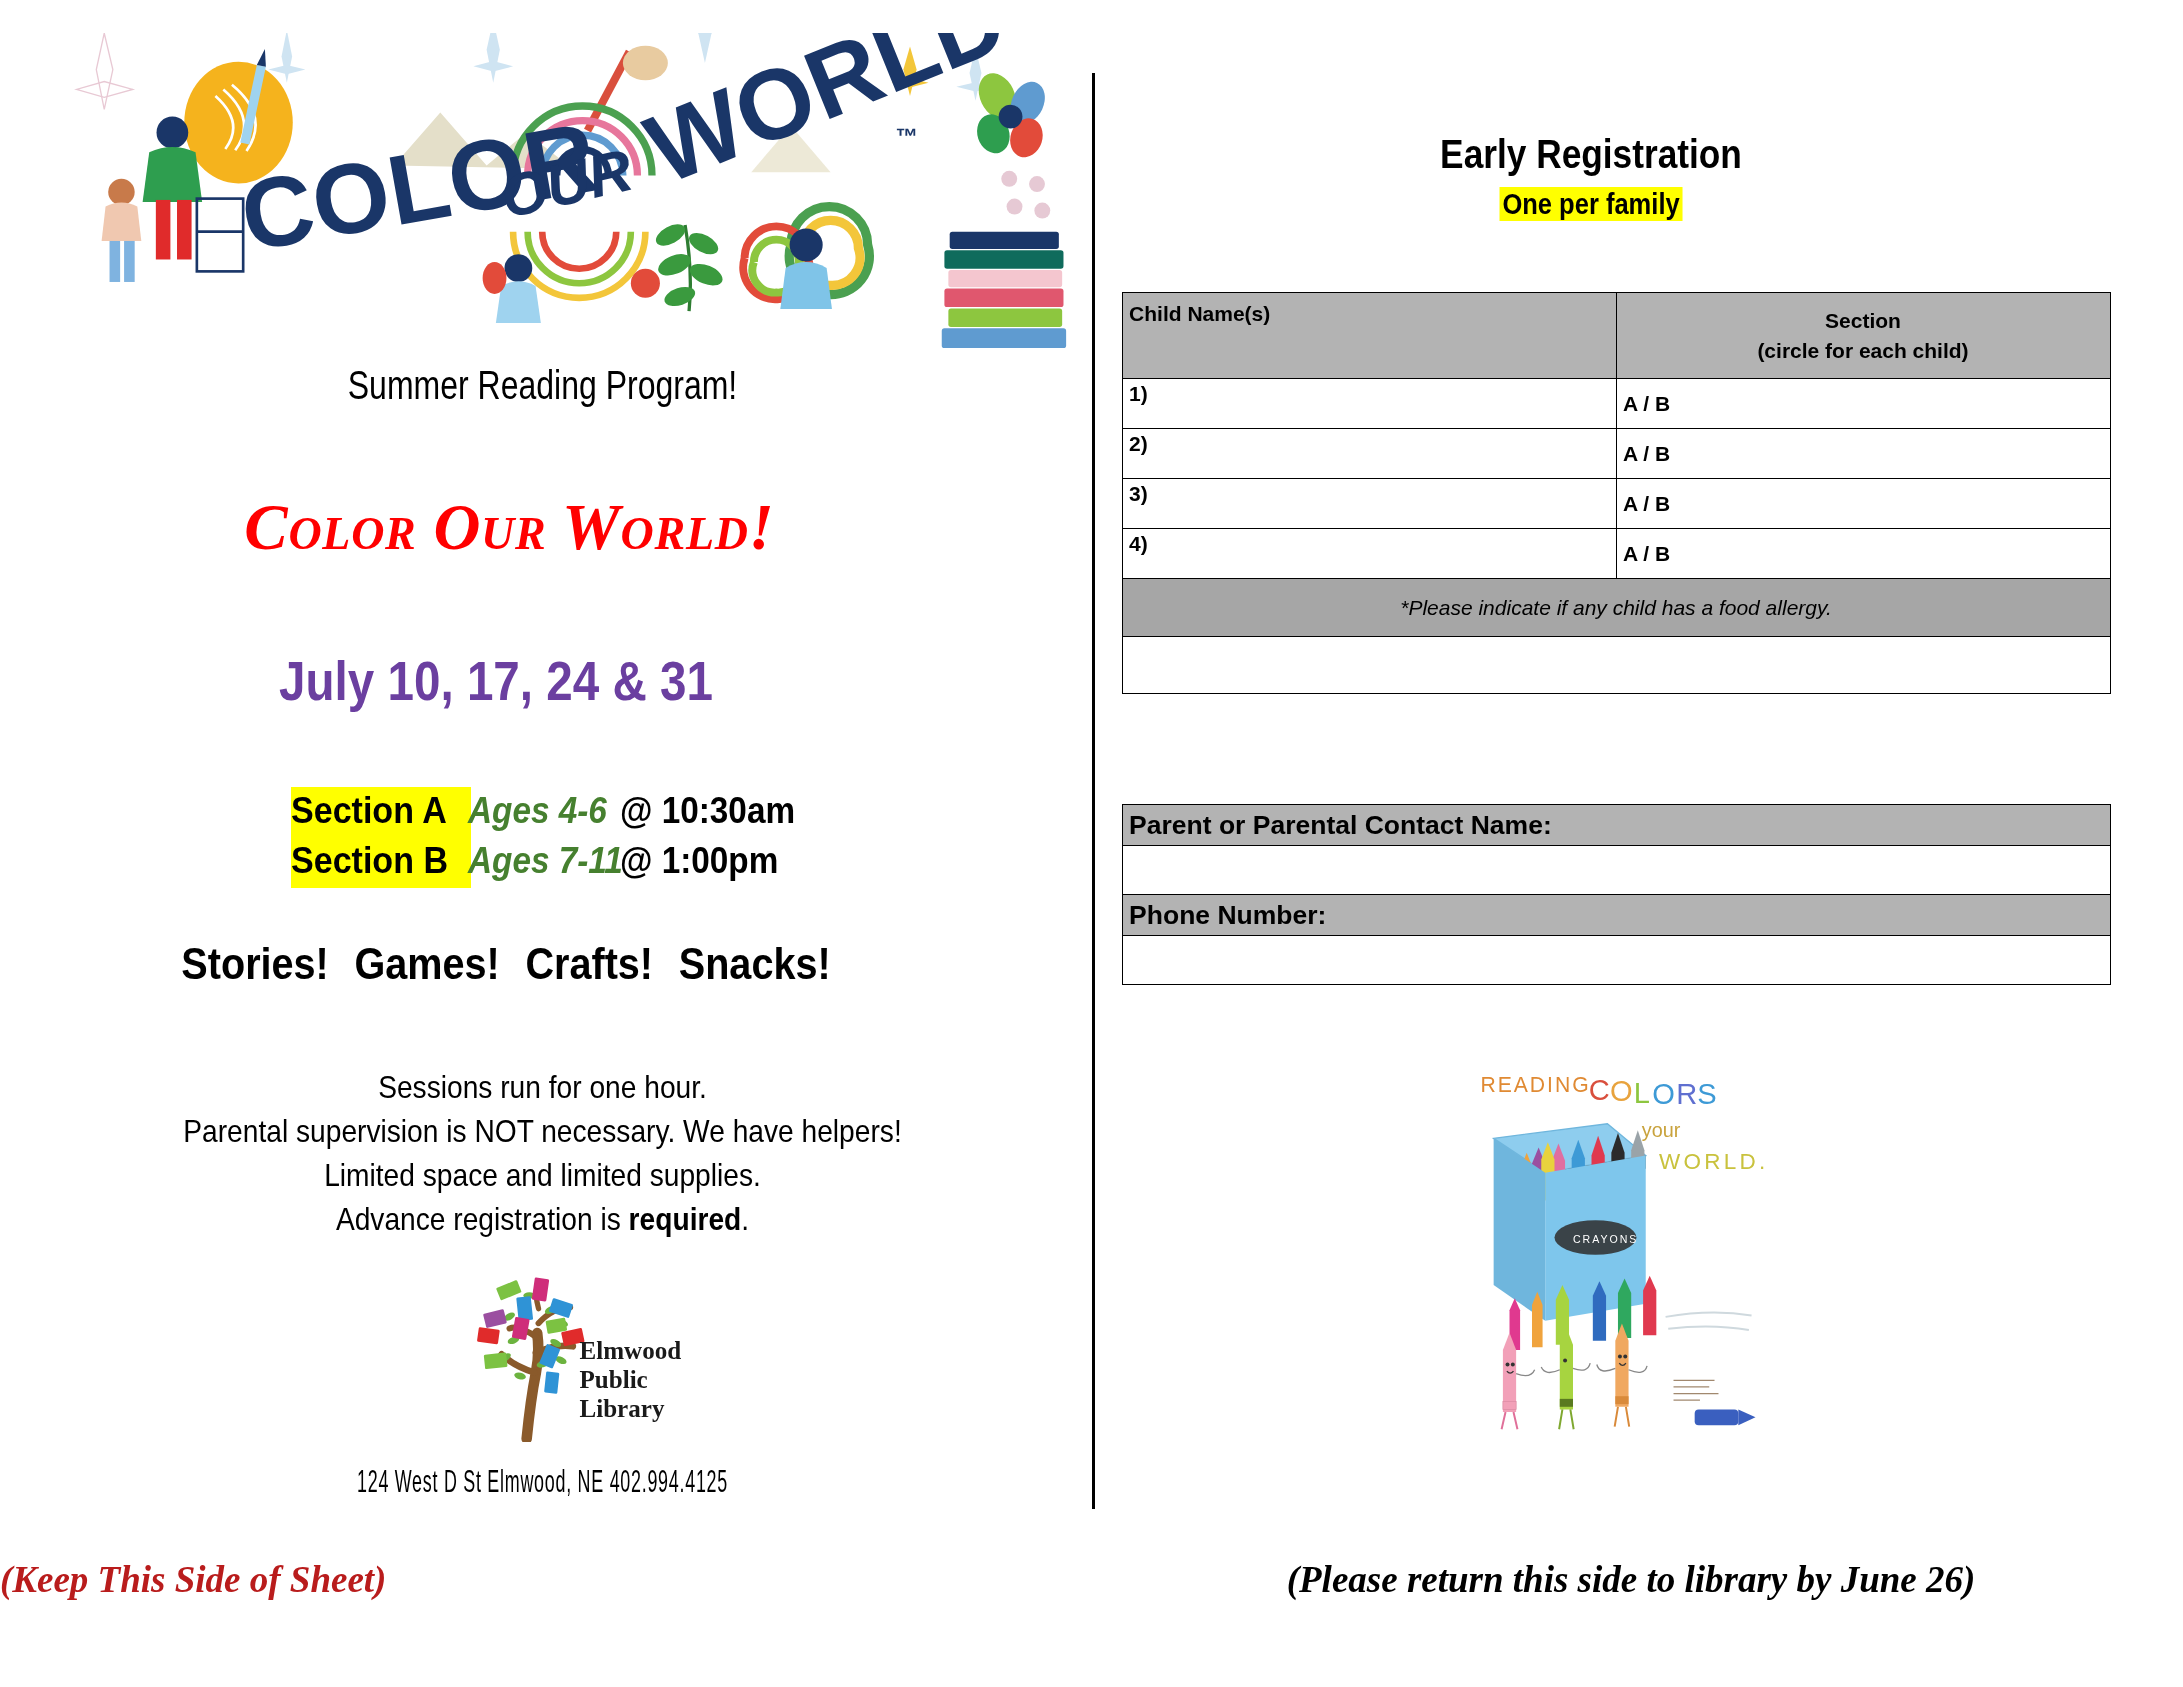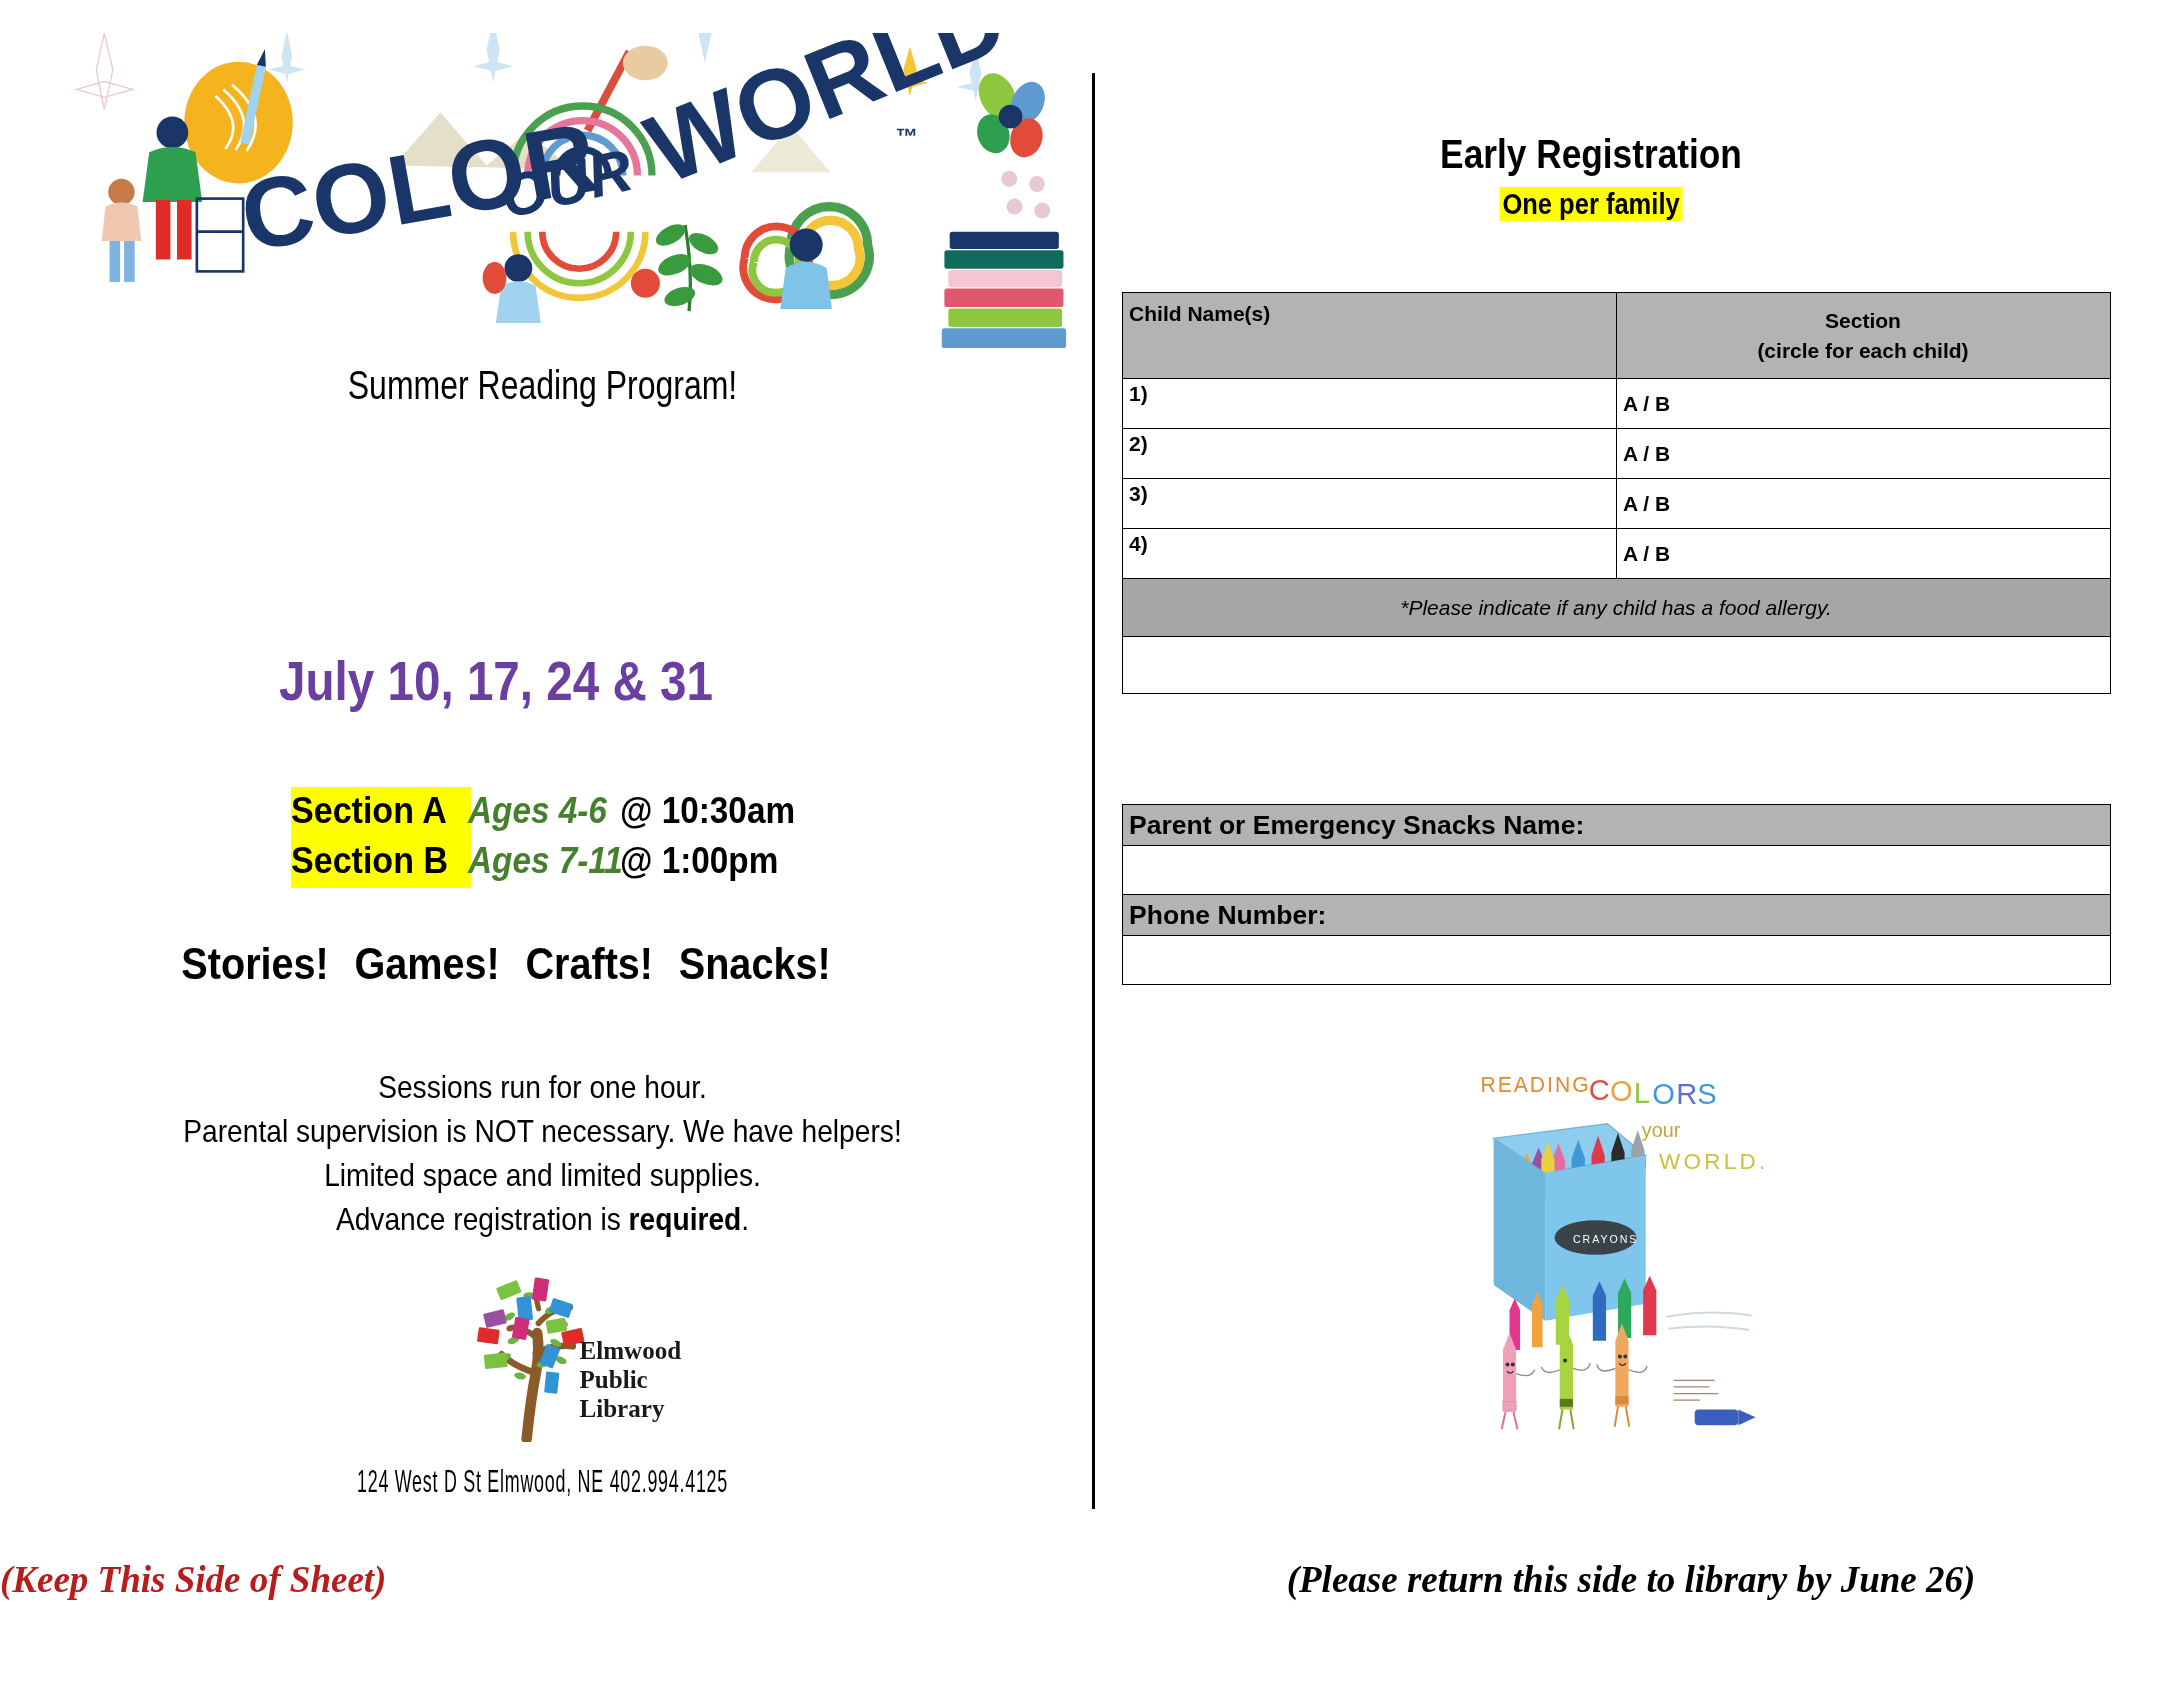--- a/index.html
+++ b/index.html
@@ -401,20 +401,21 @@
           <text x="300" y="330" font-size="150" transform="rotate(-10 300 330)">COLOR</text>
           <text x="690" y="280" font-size="90" font-style="italic" transform="rotate(-13 690 280)">OUR</text>
           <text x="930" y="230" font-size="150" transform="rotate(-22 930 230)">WORLD</text>
           <text x="1278" y="168" font-size="34">™</text>
         </g>
       </svg>
     </div>
 
     <div class="subtitle">Summer Reading Program!</div>
 
+    <div class="main-title">Color Our World!</div>
 
     <div class="dates">July 10, 17, 24 &amp; 31</div>
 
     <div class="sections">
       <div class="hl-block"></div>
       <div class="sec-line">
         <span class="sec-name">Section A</span><span class="sec-ages">Ages 4-6</span><span class="sec-time">@ 10:30am</span>
       </div>
       <div class="sec-line">
         <span class="sec-name">Section B</span><span class="sec-ages">Ages 7-11</span><span class="sec-time">@ 1:00pm</span>
@@ -519,21 +520,21 @@
       </tr>
       <tr>
         <td class="rt-blank" colspan="2"></td>
       </tr>
     </tbody>
       </table>
 
     <table class="contact-table">
       <tbody>
           <tr>
-        <td class="ct-label">Parent or Emergency Snacks Name:</td>
+        <td class="ct-label">Parent or Parental Contact Name:</td>
       </tr>
       <tr>
         <td class="ct-blank"></td>
       </tr>
       <tr>
         <td class="ct-label">Phone Number:</td>
       </tr>
       <tr>
         <td class="ct-blank"></td>
       </tr>

